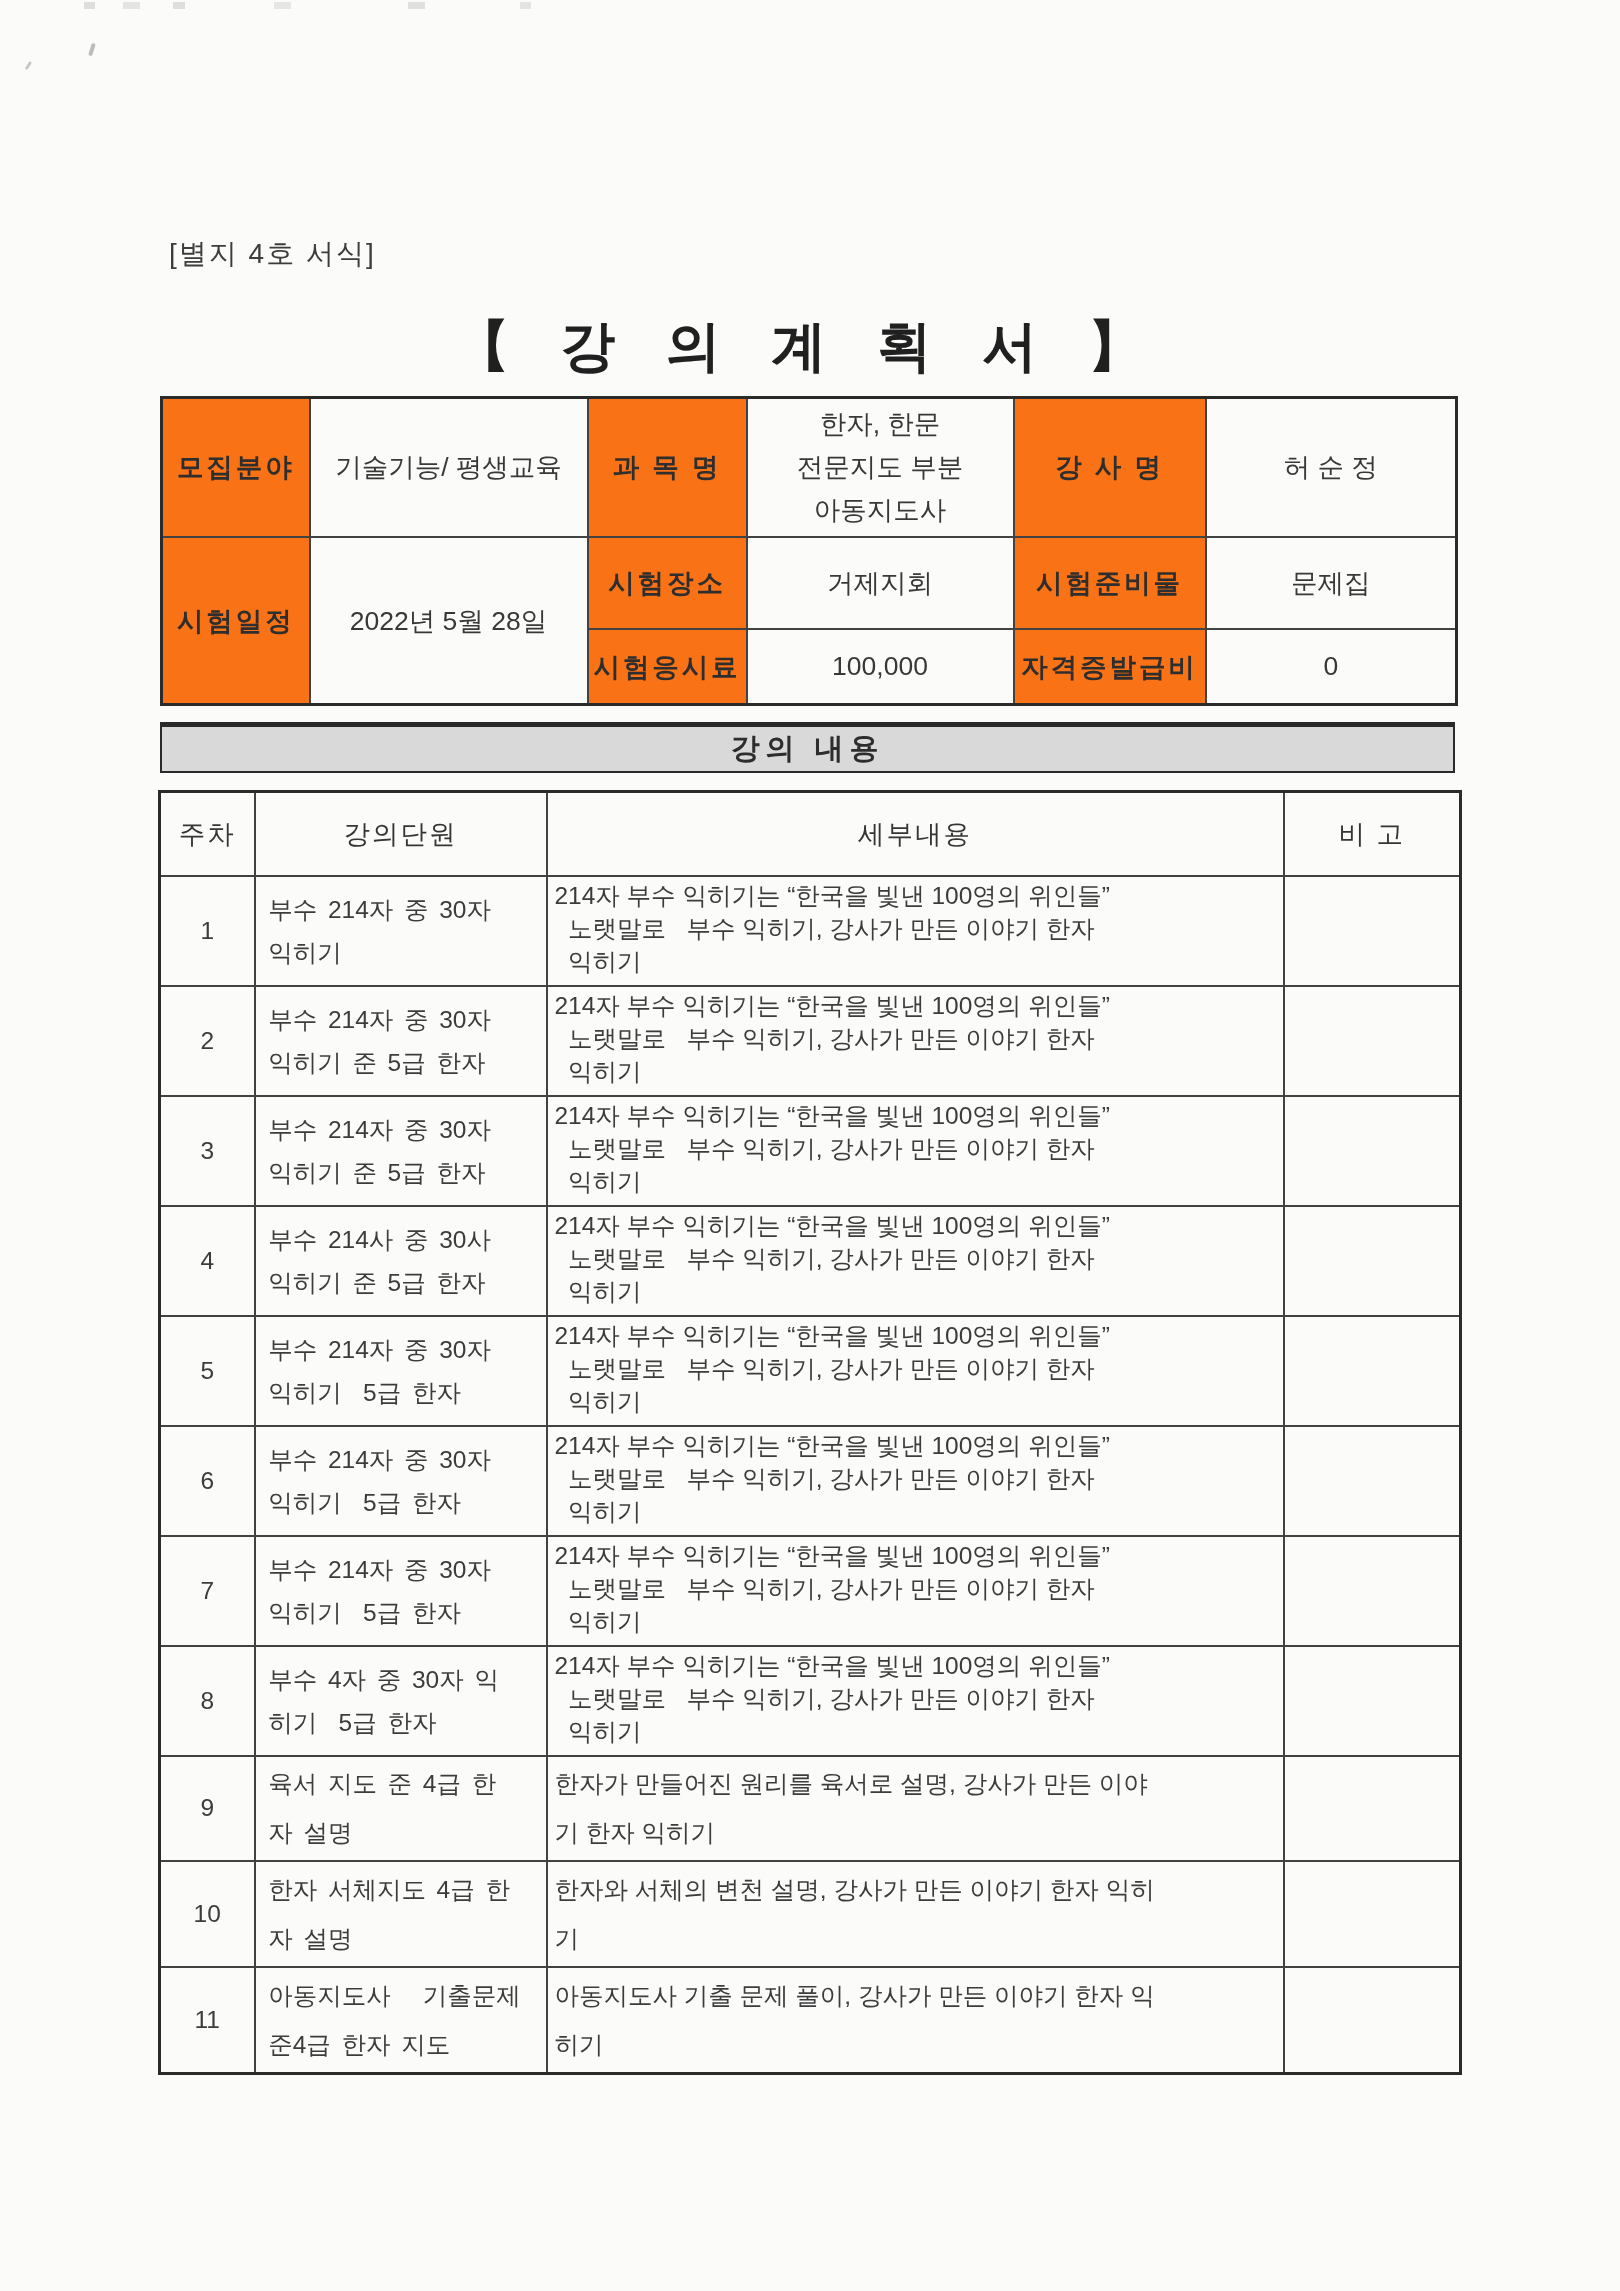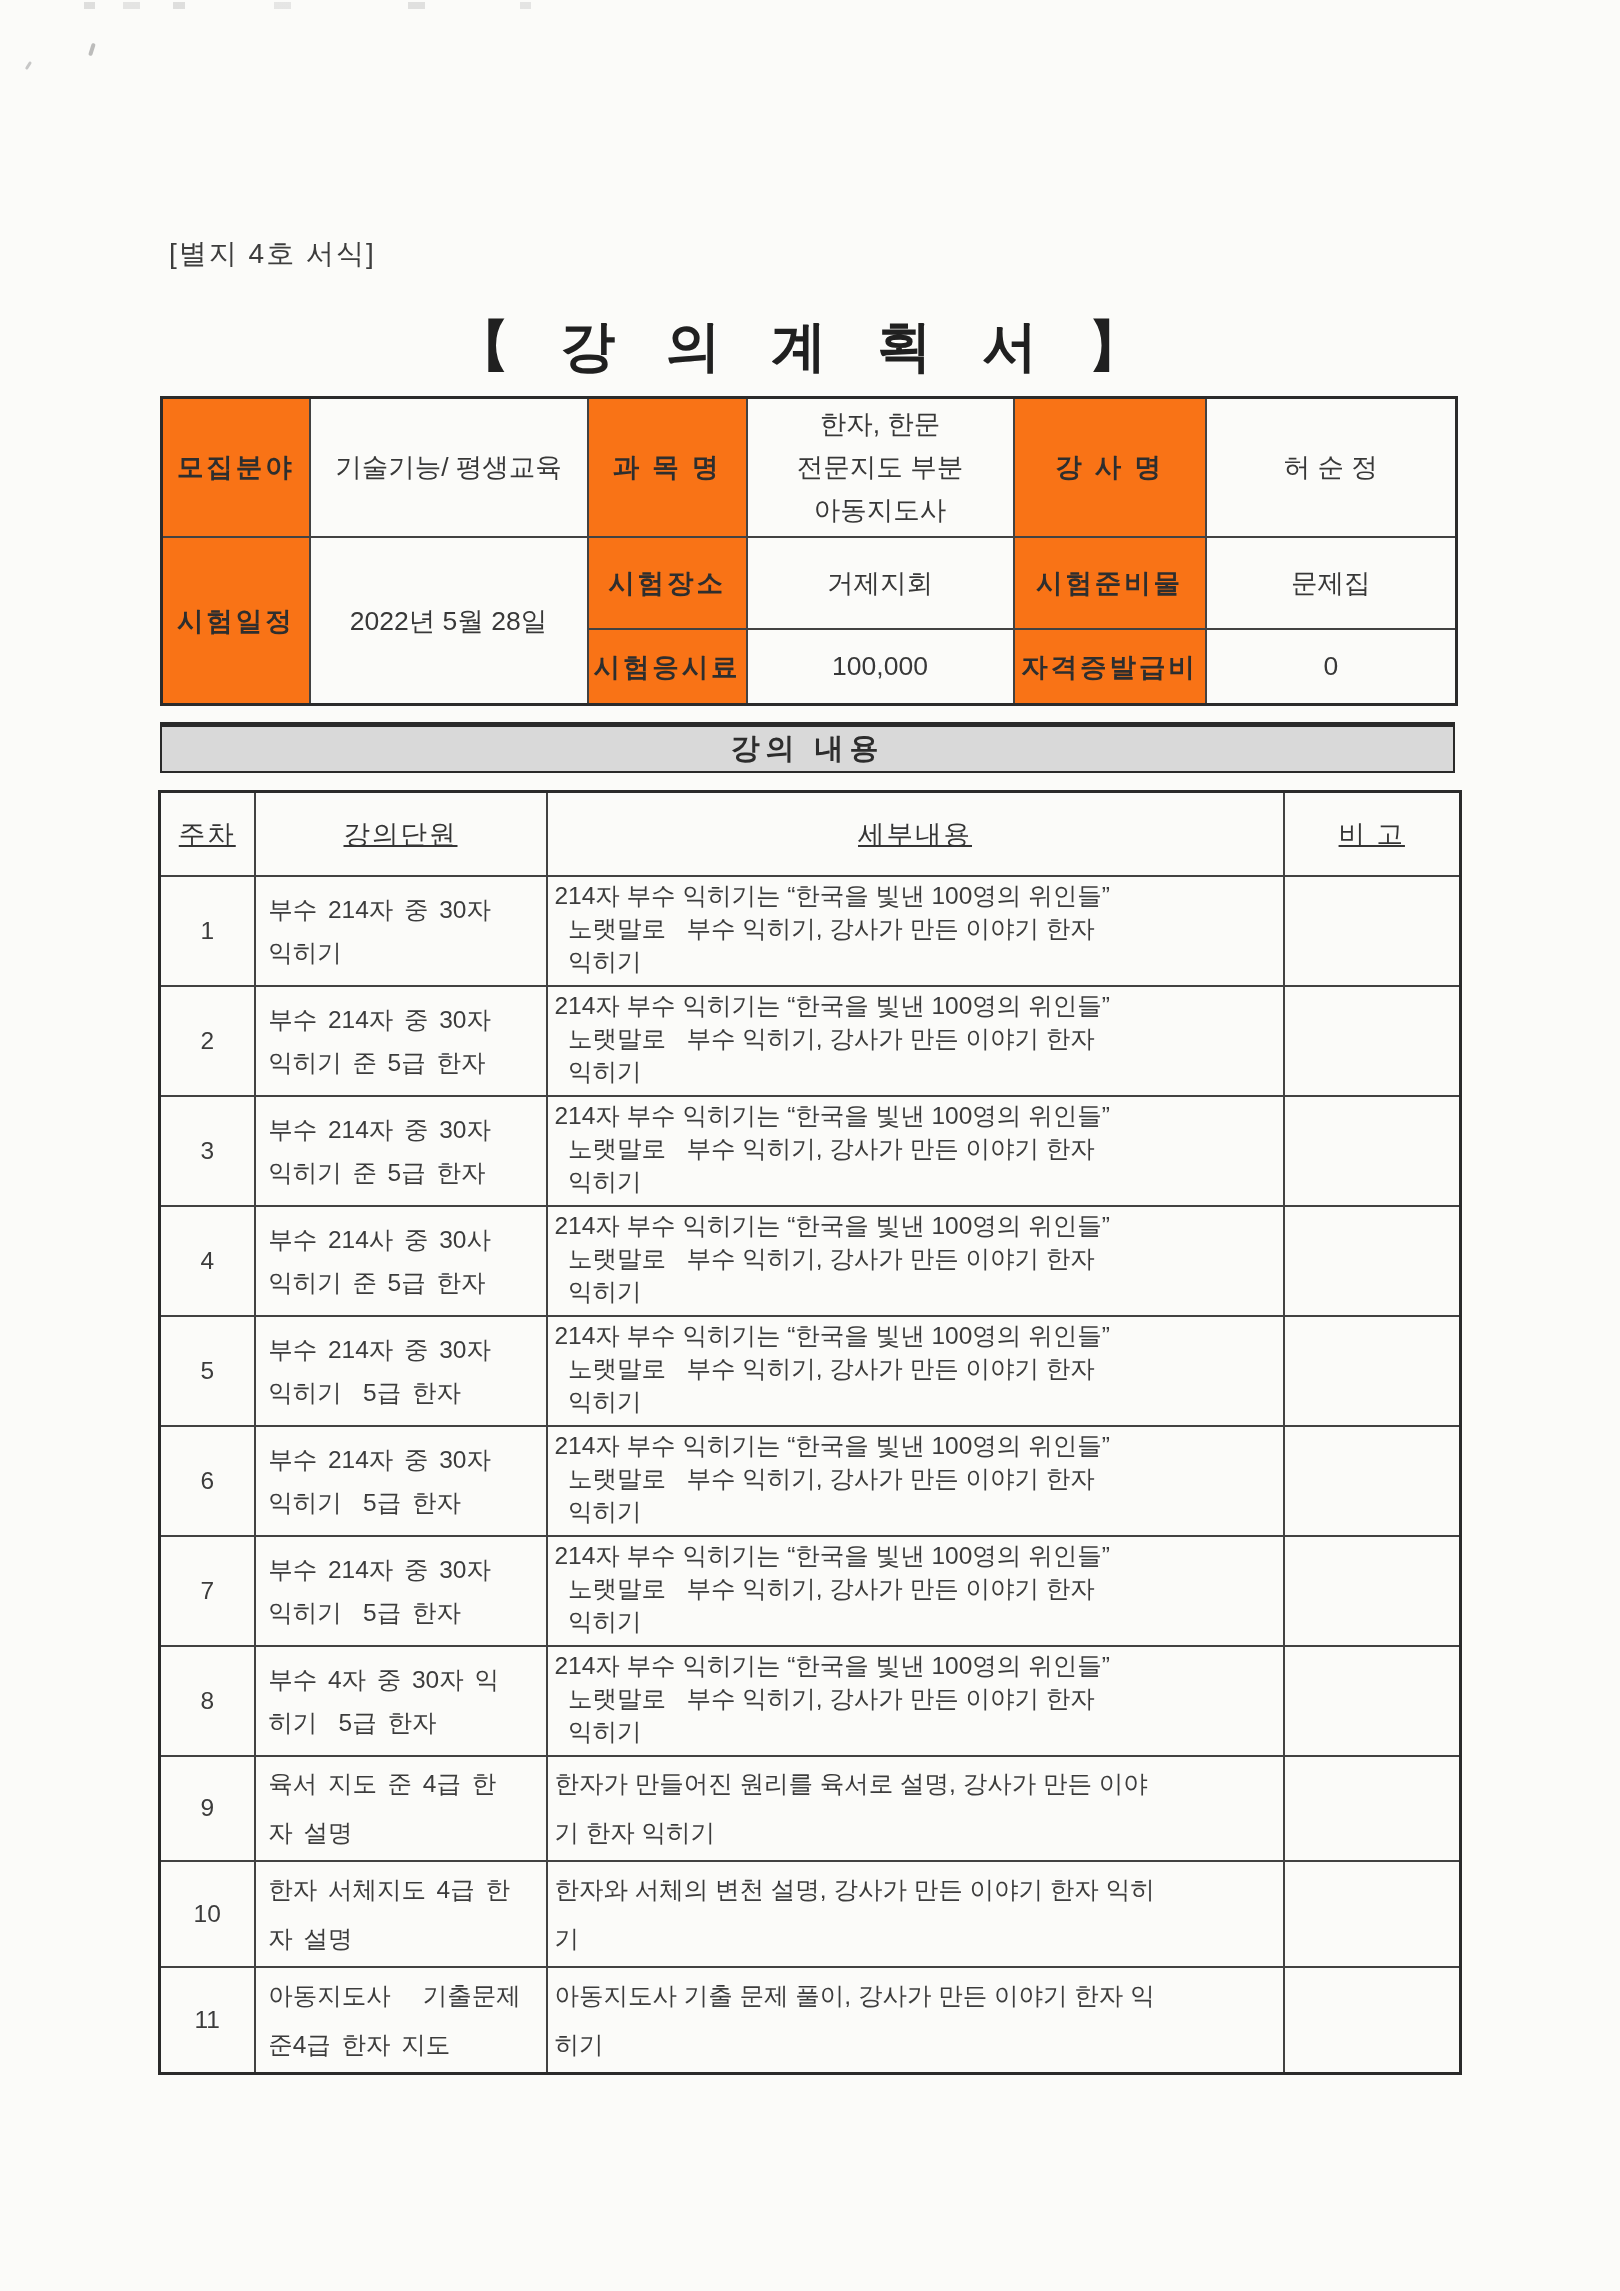--- a/index.html
+++ b/index.html
@@ -29,21 +29,21 @@
   .r3 td { height:76px; }
   .multiline { white-space:pre-line; line-height:43px; }
 
   .section-band { position:absolute; left:160px; top:722px; width:1295px; height:51px;
     background:#d9d9d9; border:2.9px solid #2a2a2a; border-top-width:5.9px;
     display:flex; align-items:center; justify-content:center;
     font-size:29px; font-weight:700; letter-spacing:5.9px; color:#2d2d2d; }
 
   .content-table { position:absolute; left:158px; top:790px; width:1302px; border:3.9px solid #2b2b2b; }
   .content-table th { height:84px; border:2px solid #424242; font-size:26.5px; font-weight:400;
-    letter-spacing:2px; color:#353535; text-align:center;text-decoration:underline; }
+    letter-spacing:2px; color:#353535; text-align:center; }
   .content-table td { border:2px solid #424242; font-size:24.5px; color:#3c3c3c; }
   tr.tall { height:110px; }
   tr.short { height:102px; }
   .week-cell { text-align:center; font-size:25.5px; vertical-align:middle; }
   .unit-cell { padding:2px 5.9px 2px 12.7px; line-height:43px; white-space:pre-wrap; word-spacing:3.9px; vertical-align:middle; }
   .short .unit-cell { line-height:49px; }
   .detail-cell { padding:2.9px 5.9px 2.9px 6.9px; line-height:33px; white-space:pre-wrap; vertical-align:top; }
   .short .detail-cell { line-height:49px; vertical-align:middle;margin-top:28px; }
   .remark-cell { }
 </style>

